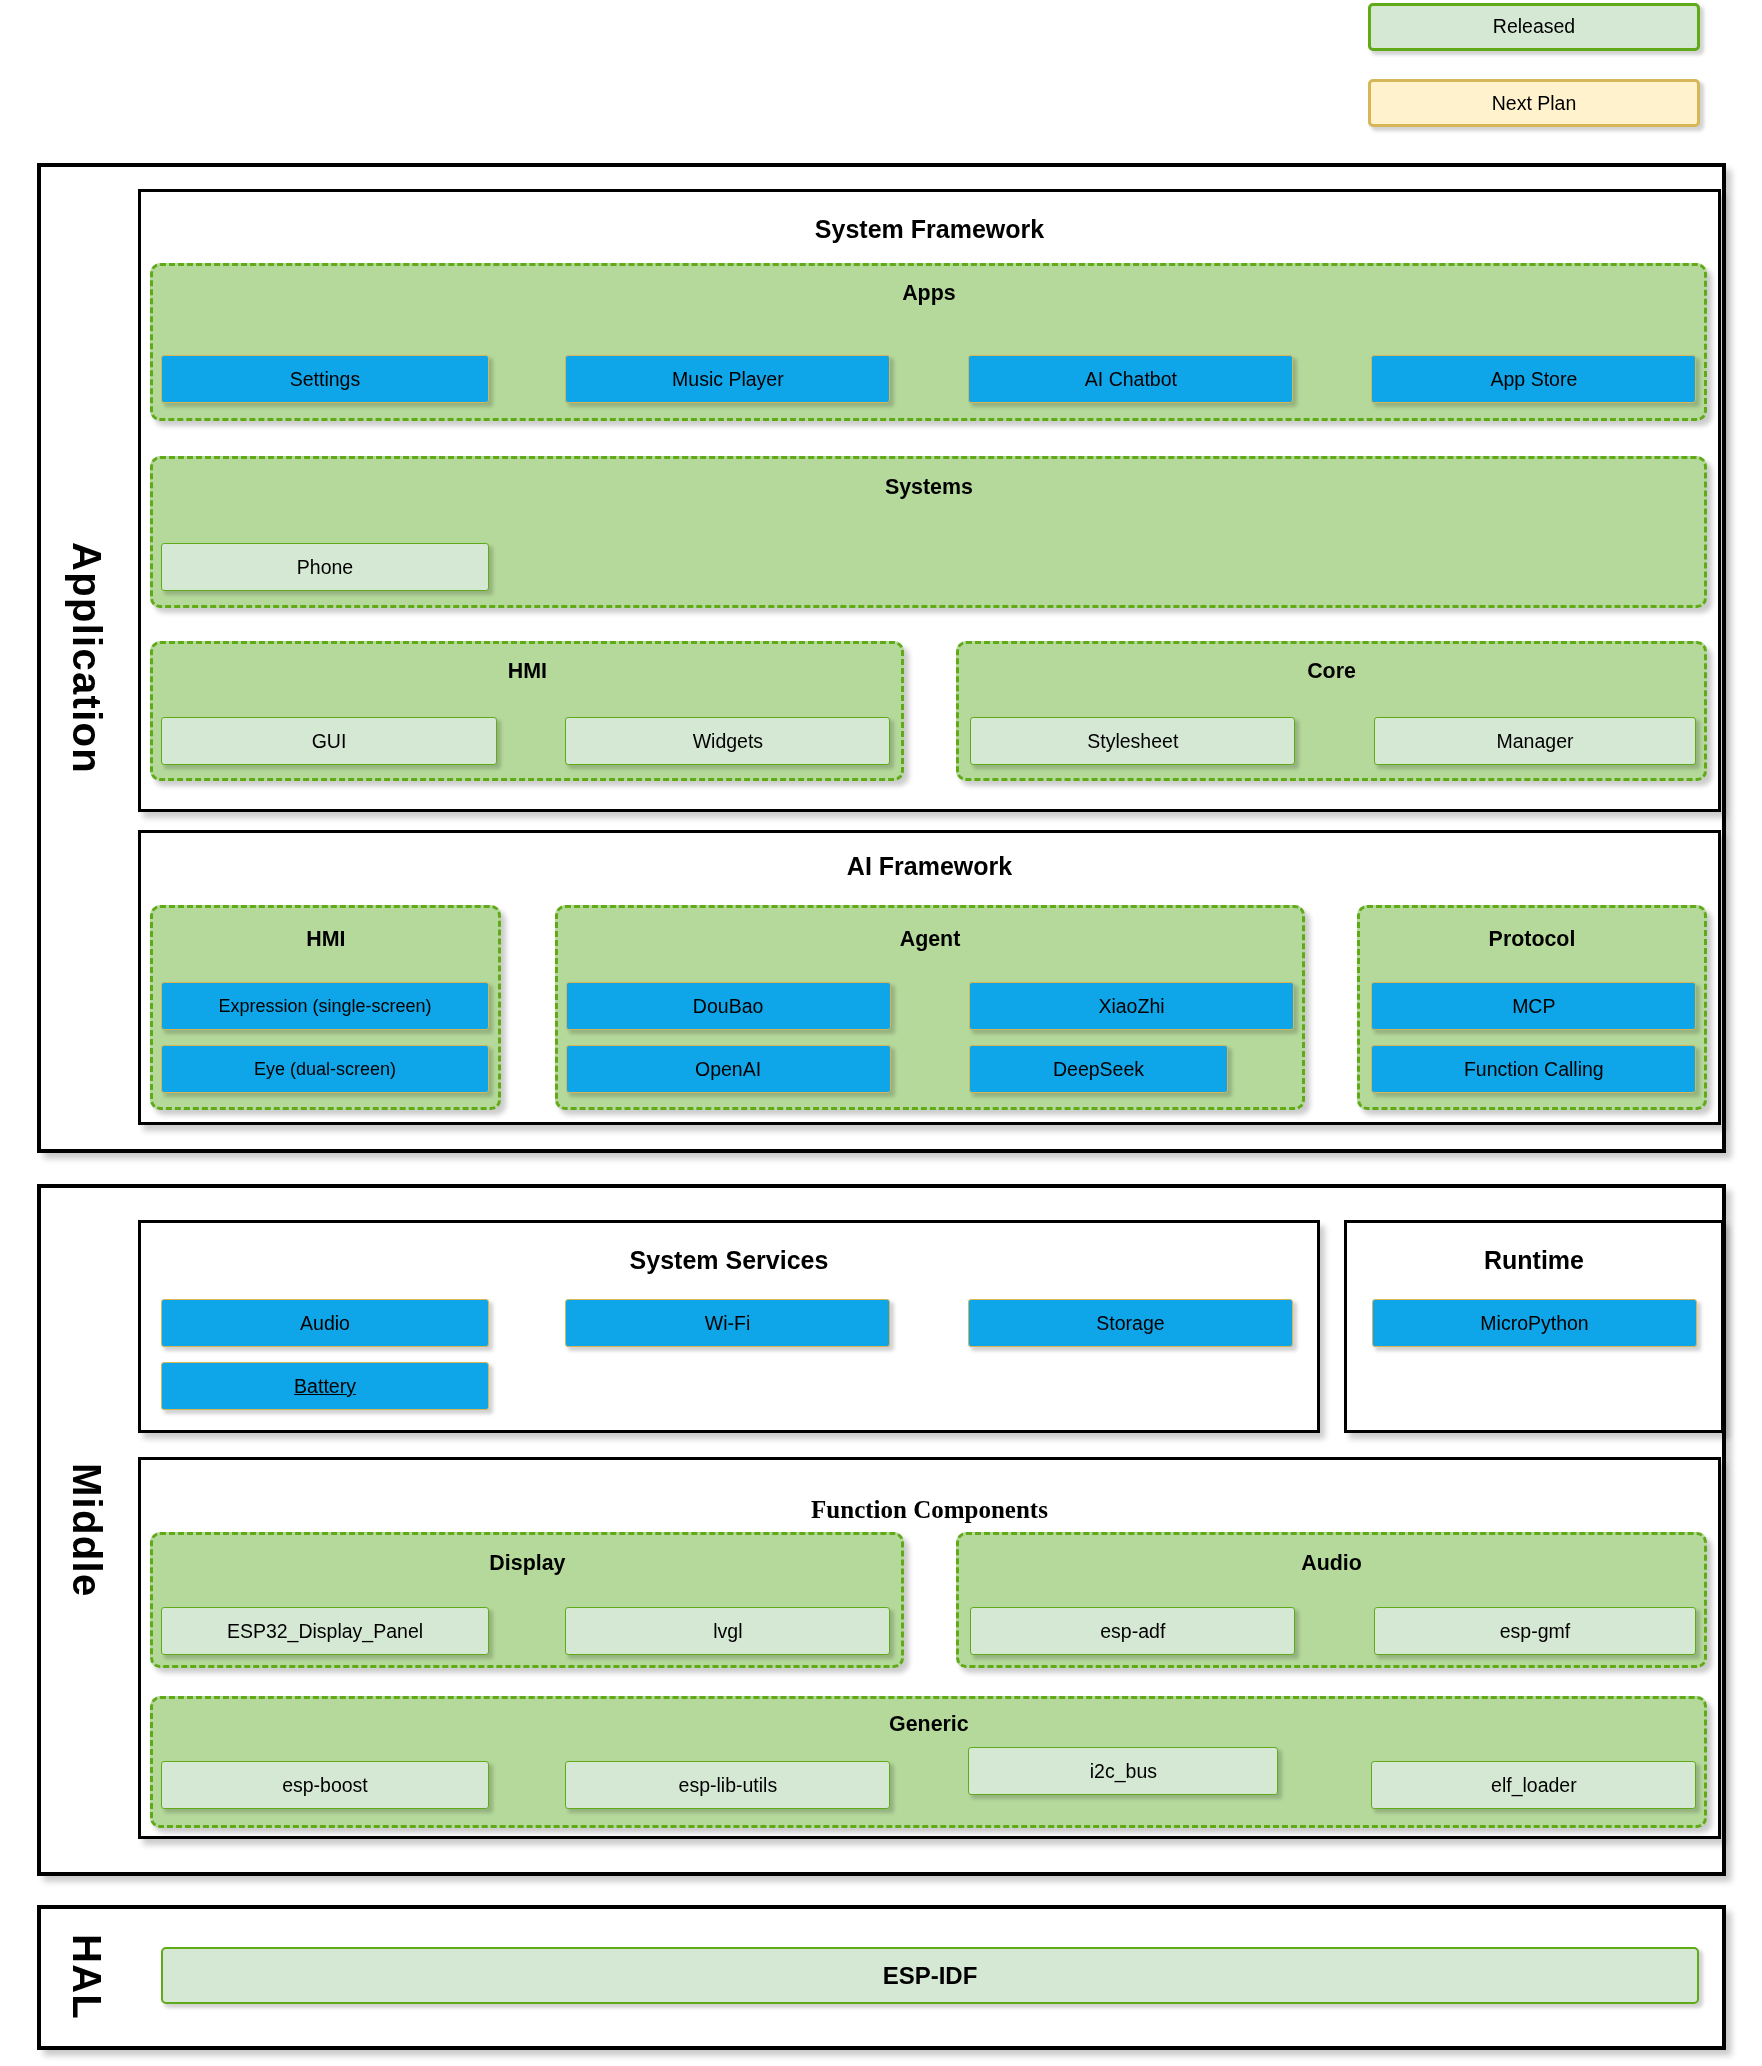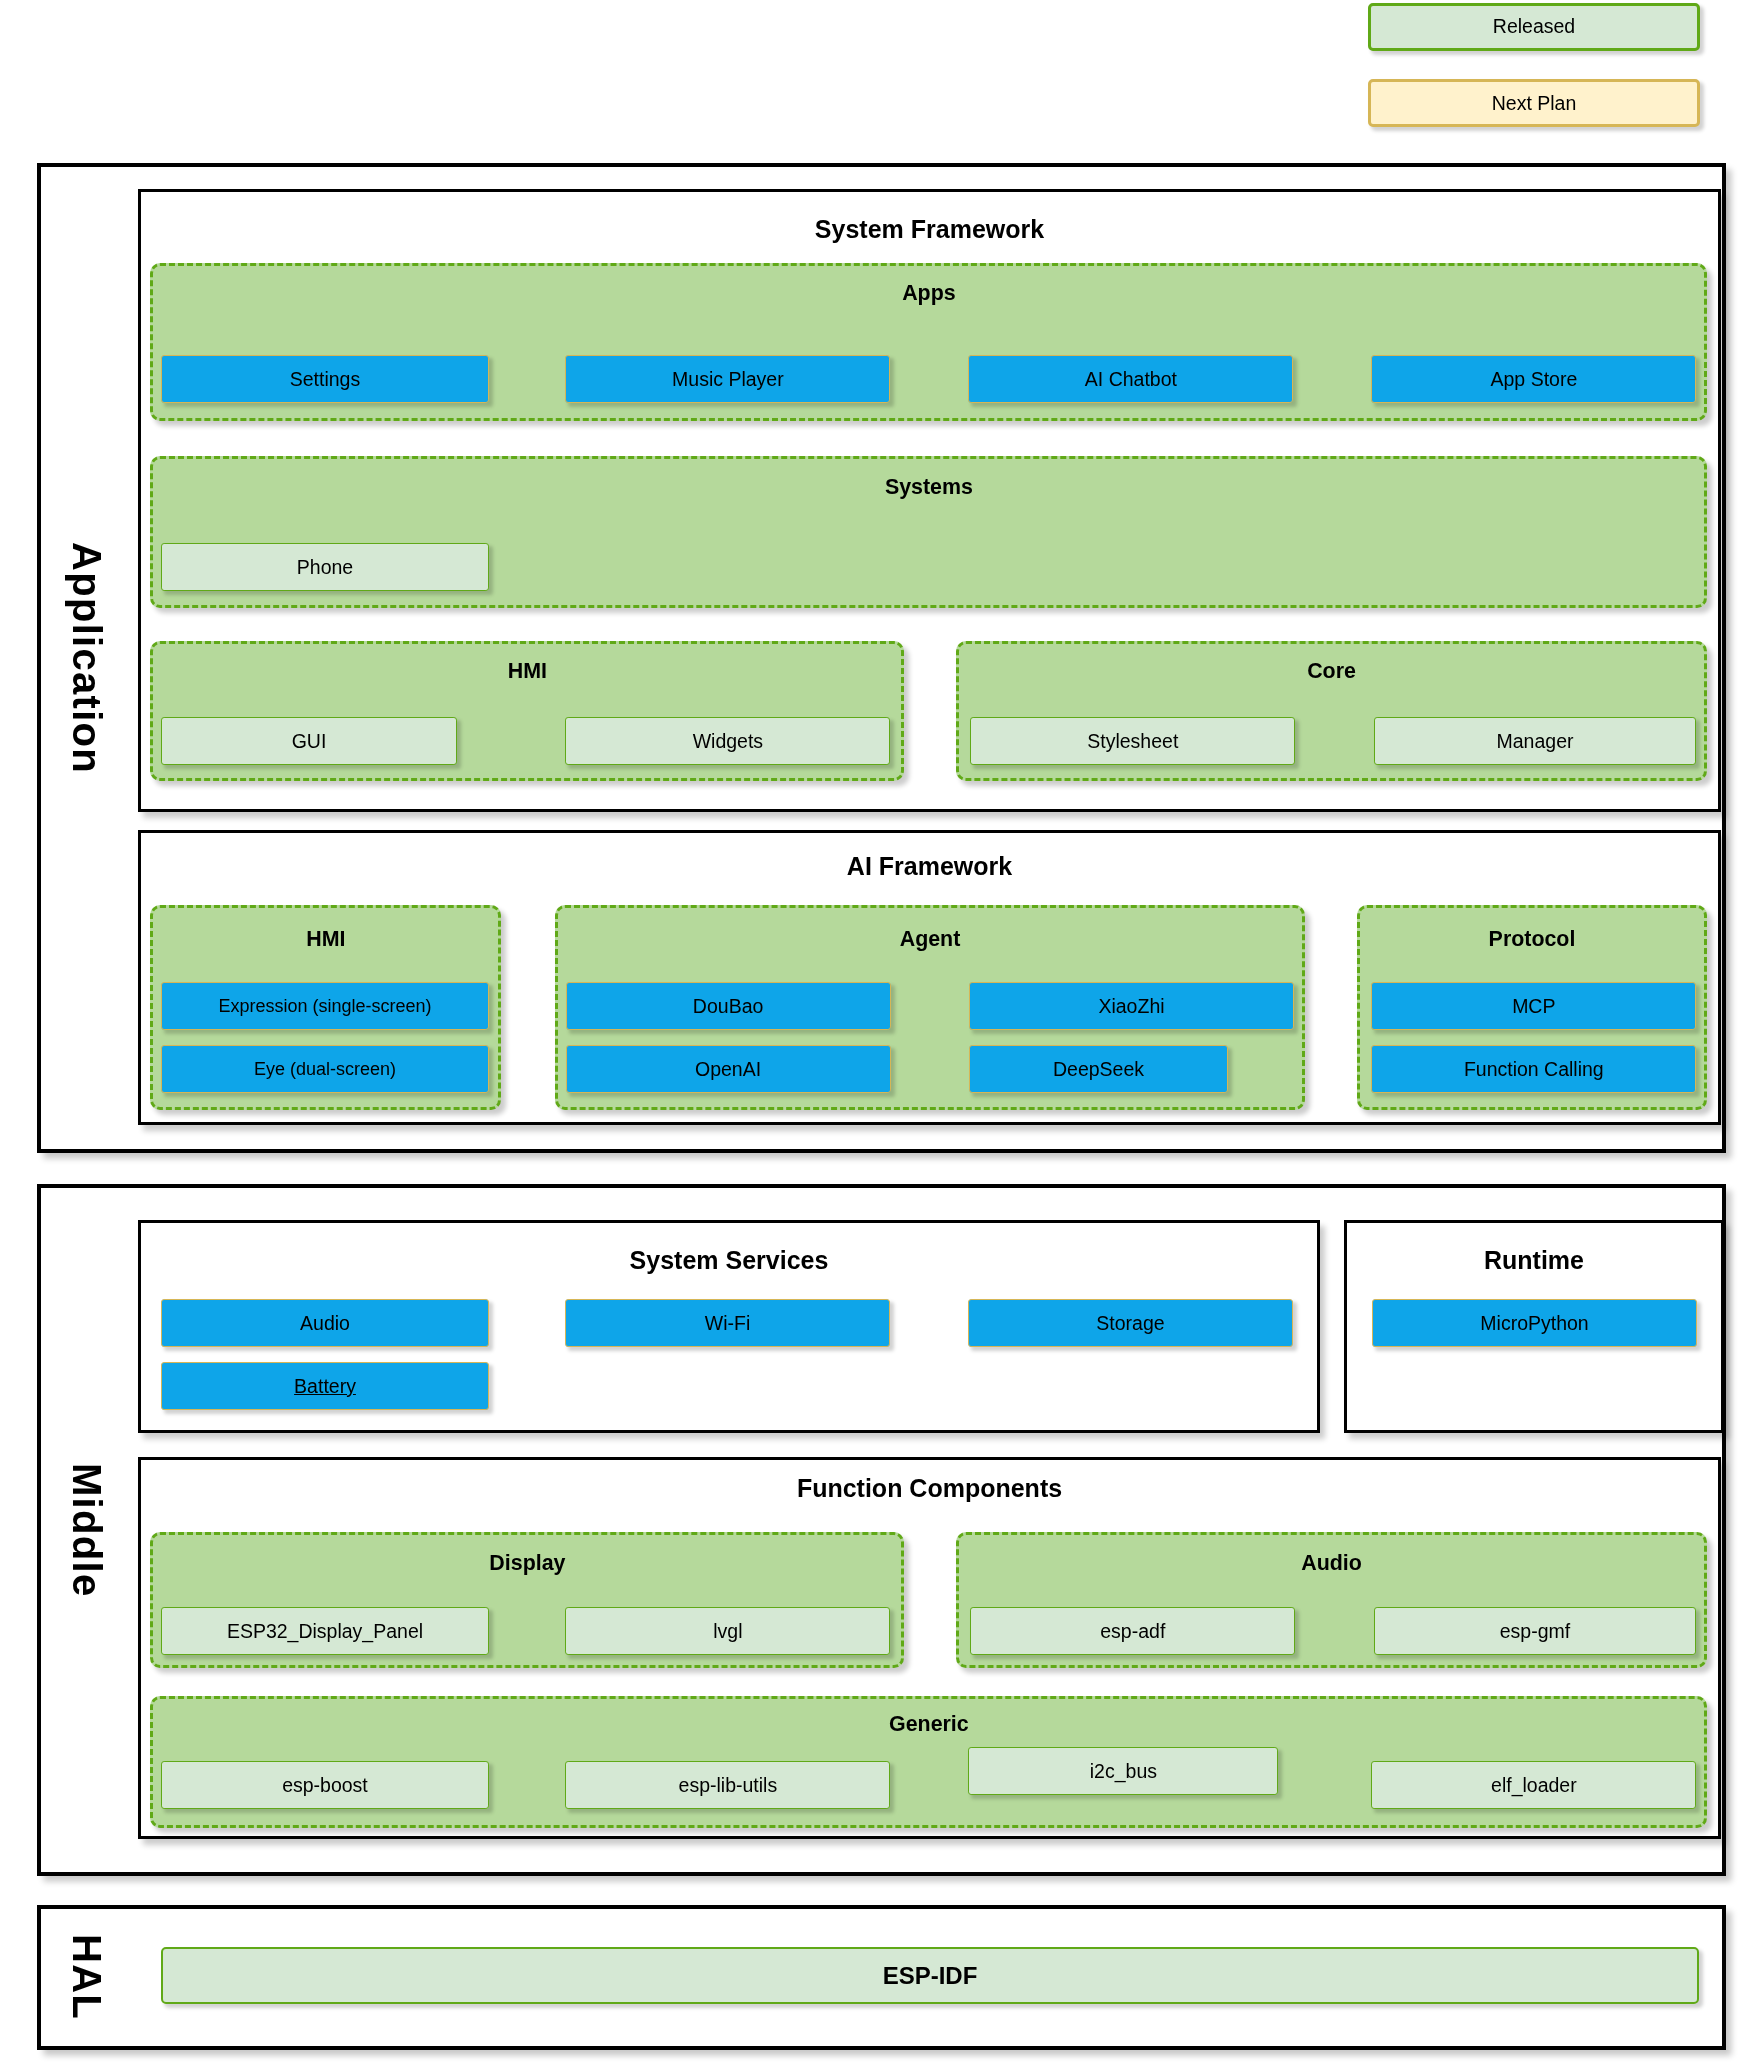--- a/index.html
+++ b/index.html
@@ -69,21 +69,21 @@
         <div class="item plan" style="left:1218px; top:89px; width:325px;">App Store</div>
       </div>
 
       <div class="group" style="left:9.4px; top:264px; width:1557px; height:152px;">
         <div class="group-title" style="top:16.4px;">Systems</div>
         <div class="item released" style="left:7.6px; top:84px; width:328px;">Phone</div>
       </div>
 
       <div class="group" style="left:9.4px; top:449px; width:754px; height:140px;">
         <div class="group-title" style="top:15px;">HMI</div>
-        <div class="item released" style="left:7.6px; top:73px; width:296px;">GUI</div>
+        <div class="item released" style="left:7.6px; top:73px; width:336px;">GUI</div>
         <div class="item released" style="left:412px; top:73px; width:325px;">Widgets</div>
       </div>
 
       <div class="group" style="left:815px; top:449px; width:751px; height:140px;">
         <div class="group-title" style="top:15px;">Core</div>
         <div class="item released" style="left:11.3px; top:73px; width:325px;">Stylesheet</div>
         <div class="item released" style="left:415px; top:73px; width:322px;">Manager</div>
       </div>
     </div>
 
@@ -122,21 +122,21 @@
       <div class="item plan" style="left:827px; top:76px; width:325px;">Storage</div>
       <div class="item plan" style="left:20px; top:139px; width:328px;text-decoration:underline;">Battery</div>
     </div>
 
     <div class="section" style="left:1303px; top:32px; width:380px; height:213px;">
       <div class="section-title" style="top:23px;">Runtime</div>
       <div class="item plan" style="left:25px; top:76px; width:325px;">MicroPython</div>
     </div>
 
     <div class="section" style="left:97px; top:269px; width:1583px; height:382px;">
-      <div class="section-title" style="top:14px;">Function Components</div>
+      <div class="section-title" style="top:36px;font-family:Liberation Serif, serif;">Function Components</div>
 
       <div class="group" style="left:9.4px; top:72px; width:754px; height:136px;">
         <div class="group-title" style="top:16.4px;">Display</div>
         <div class="item released" style="left:7.6px; top:72px; width:328px;">ESP32_Display_Panel</div>
         <div class="item released" style="left:412px; top:72px; width:325px;">lvgl</div>
       </div>
 
       <div class="group" style="left:815px; top:72px; width:751px; height:136px;">
         <div class="group-title" style="top:16.4px;">Audio</div>
         <div class="item released" style="left:11.3px; top:72px; width:325px;">esp-adf</div>

